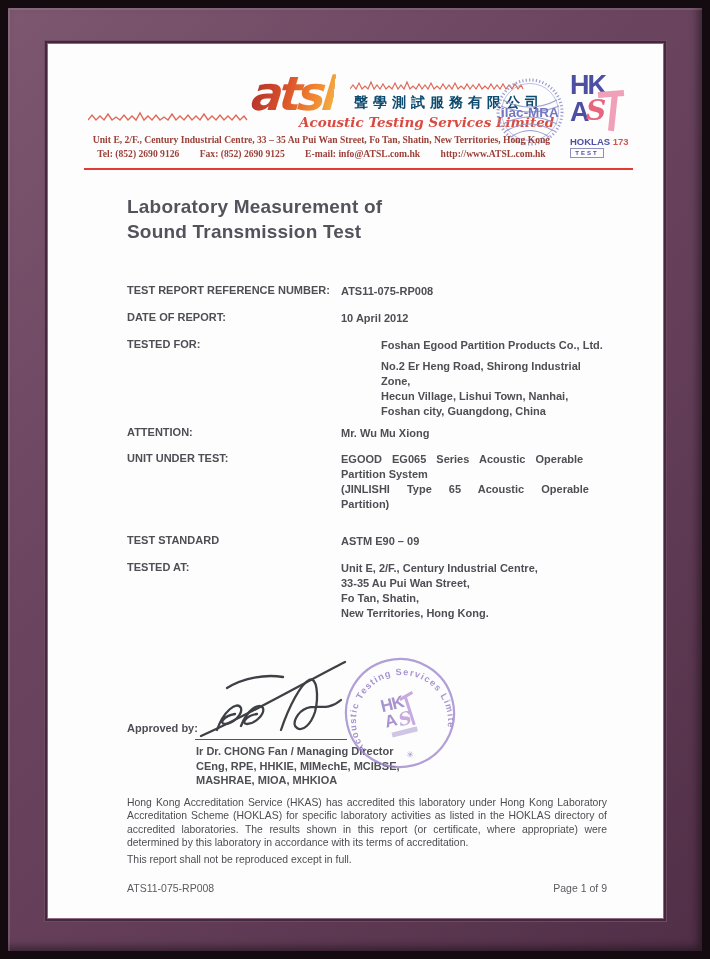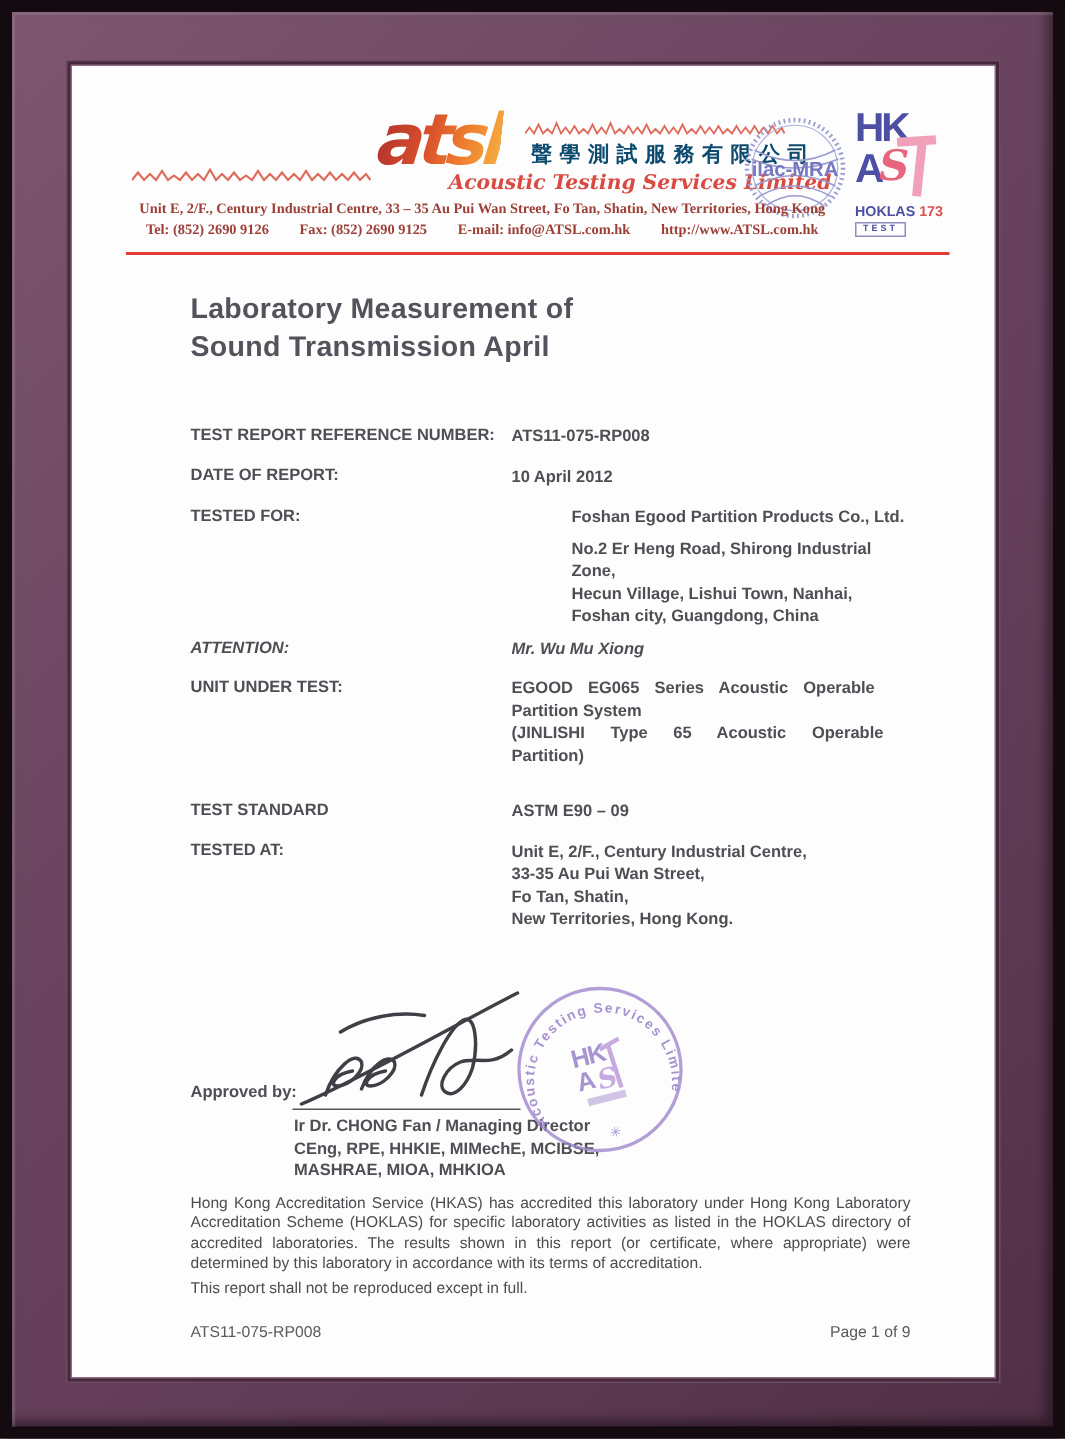--- a/index.html
+++ b/index.html
@@ -49,21 +49,21 @@
   
   .title { position:absolute; left:79px; top:151px; color:#54535c;
     font-weight:700; font-size:19px; line-height:24.5px; letter-spacing:.2px; }
 
   
   .fields { position:absolute; left:79px; top:240px; width:482px; color:#4e4f54;
     font-size:11px; font-weight:bold; }
   .frow { display:flex; }
   .flabel { width:214px; flex:0 0 214px; }
   .fvalue { flex:1; line-height:15px; }
-  .mb12 { margin-bottom:12px; } .mb11 { margin-bottom:11px;font-style:italic; }
+  .mb12 { margin-bottom:12px; } .mb11 { margin-bottom:11px; }
   .mb7 { margin-bottom:7px;gap:40px; }  .mb22 { margin-bottom:22px; }
   .addr-block { margin-top:6px; }
   .ws1 { word-spacing:7px; } .ws2 { word-spacing:14px; }
 
   
   .signature { position:absolute; left:79px; top:612px; width:482px; height:170px;
     color:#4e4f54; font-size:11px; font-weight:bold; }
   .approved-by { position:absolute; left:0; top:66px; }
   .sig-svg { position:absolute; left:66px; top:0; }
   .sig-line { position:absolute; left:68px; top:83px; width:152px; border-bottom:1.5px solid #555; }
@@ -126,21 +126,21 @@
           <span>Tel: (852) 2690 9126</span>
           <span>Fax: (852) 2690 9125</span>
           <span>E-mail: info@ATSL.com.hk</span>
           <span>http://www.ATSL.com.hk</span>
         </div>
       </div>
       <div class="red-rule"></div>
 
       <div class="title">
         <div>Laboratory Measurement of</div>
-        <div>Sound Transmission April</div>
+        <div>Sound Transmission Test</div>
       </div>
 
       <div class="fields">
         <div class="frow mb12">
           <div class="flabel">TEST REPORT REFERENCE NUMBER:</div>
           <div class="fvalue">ATS11-075-RP008</div>
         </div>
         <div class="frow mb12">
           <div class="flabel">DATE OF REPORT:</div>
           <div class="fvalue">10 April 2012</div>

